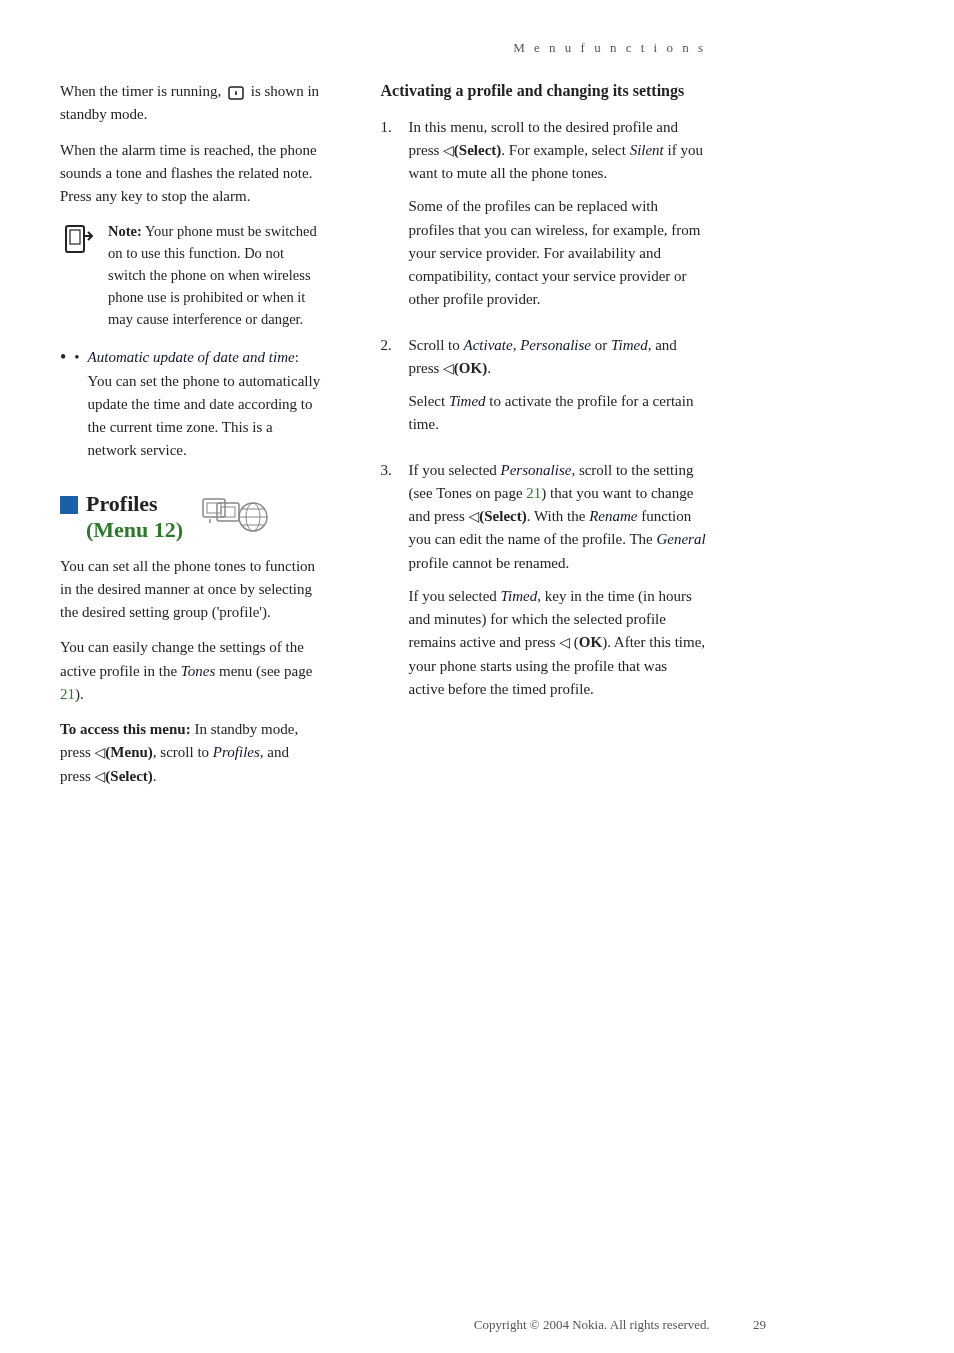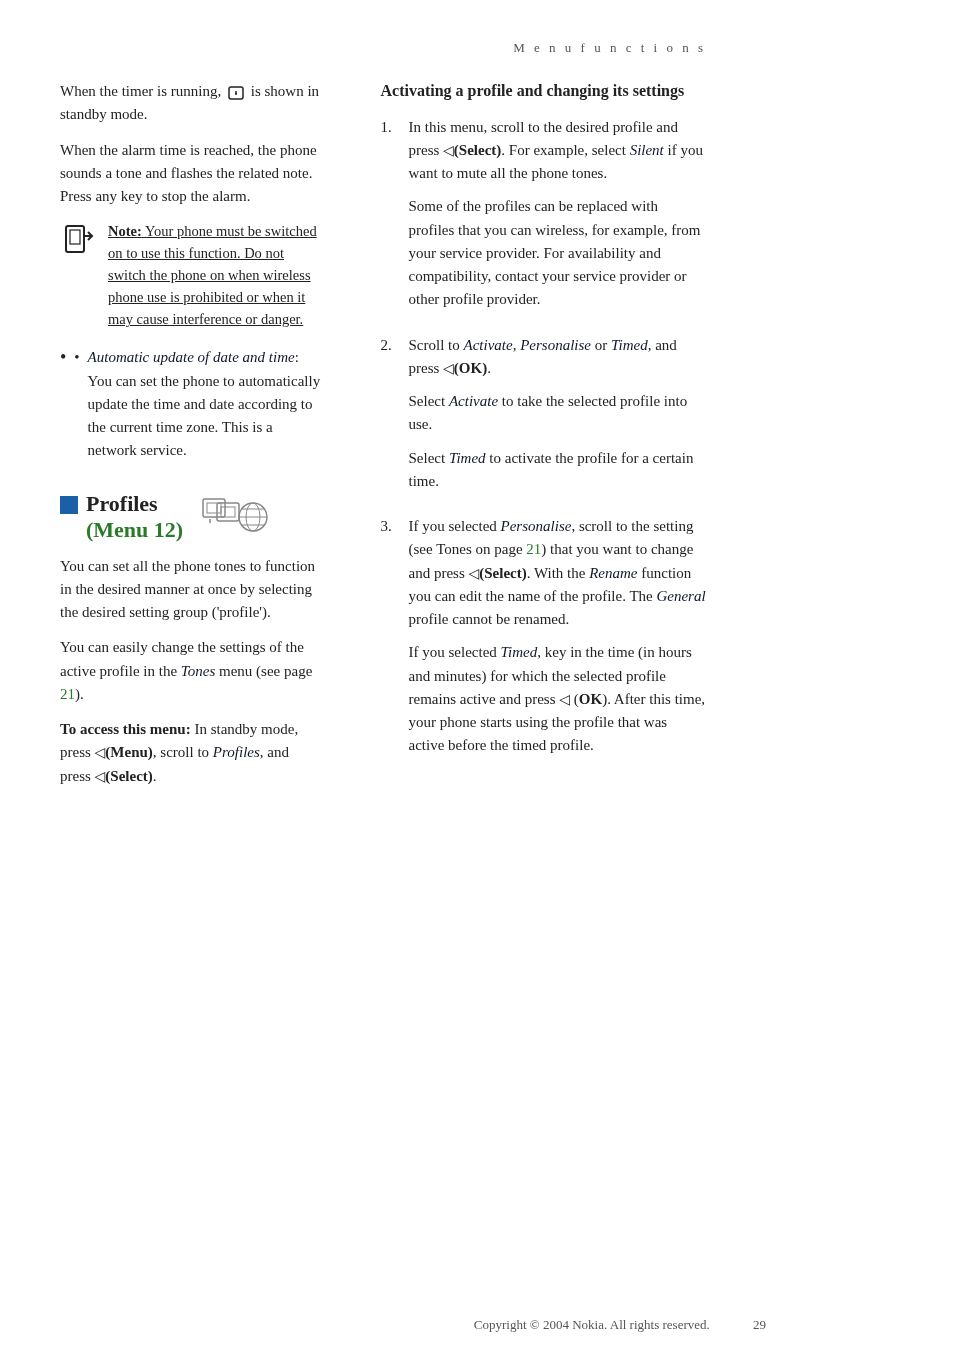--- a/index.html
+++ b/index.html
@@ -63,21 +63,20 @@
       height: 38px;
       margin-top: 2px;
     }
     .note-icon svg {
       width: 38px;
       height: 38px;
     }
     .note-text {
       font-size: 14.5px;
       line-height: 1.52;
-      text-decoration: underline;
     }
     .note-label {
       font-weight: bold;
       font-size: 14.5px;
     }
     
     .bullet-list {
       list-style: none;
       margin-bottom: 16px;
       padding-left: 0;
@@ -303,21 +302,20 @@
             <div class="num-content">
               <span>In this menu, scroll to the desired profile and press <span class="btn-sym">◁</span><span class="bold">(Select)</span>. For example, select <span class="green-italic">Silent</span> if you want to mute all the phone tones.</span>
               <p class="sub-para">Some of the profiles can be replaced with profiles that you can wireless, for example, from your service provider. For availability and compatibility, contact your service provider or other profile provider.</p>
             </div>
           </li>
 
           <li>
             <span class="num">2.</span>
             <div class="num-content">
               <span>Scroll to <span class="green-italic">Activate</span>, <span class="green-italic">Personalise</span> or <span class="green-italic">Timed</span>, and press <span class="btn-sym">◁</span><span class="bold">(OK)</span>.</span>
-              <p class="sub-para">Select <span class="green-italic">Activate</span> to take the selected profile into use.</p>
               <p class="sub-para">Select <span class="green-italic">Timed</span> to activate the profile for a certain time.</p>
             </div>
           </li>
 
           <li>
             <span class="num">3.</span>
             <div class="num-content">
               <span>If you selected <span class="green-italic">Personalise</span>, scroll to the setting (see Tones on page <span class="green-link">21</span>) that you want to change and press <span class="btn-sym">◁</span><span class="bold">(Select)</span>. With the <span class="green-italic">Rename</span> function you can edit the name of the profile. The <span class="green-italic">General</span> profile cannot be renamed.</span>
               <p class="sub-para">If you selected <span class="green-italic">Timed</span>, key in the time (in hours and minutes) for which the selected profile remains active and press <span class="btn-sym">◁</span> (<span class="bold">OK</span>). After this time, your phone starts using the profile that was active before the timed profile.</p>
             </div>

